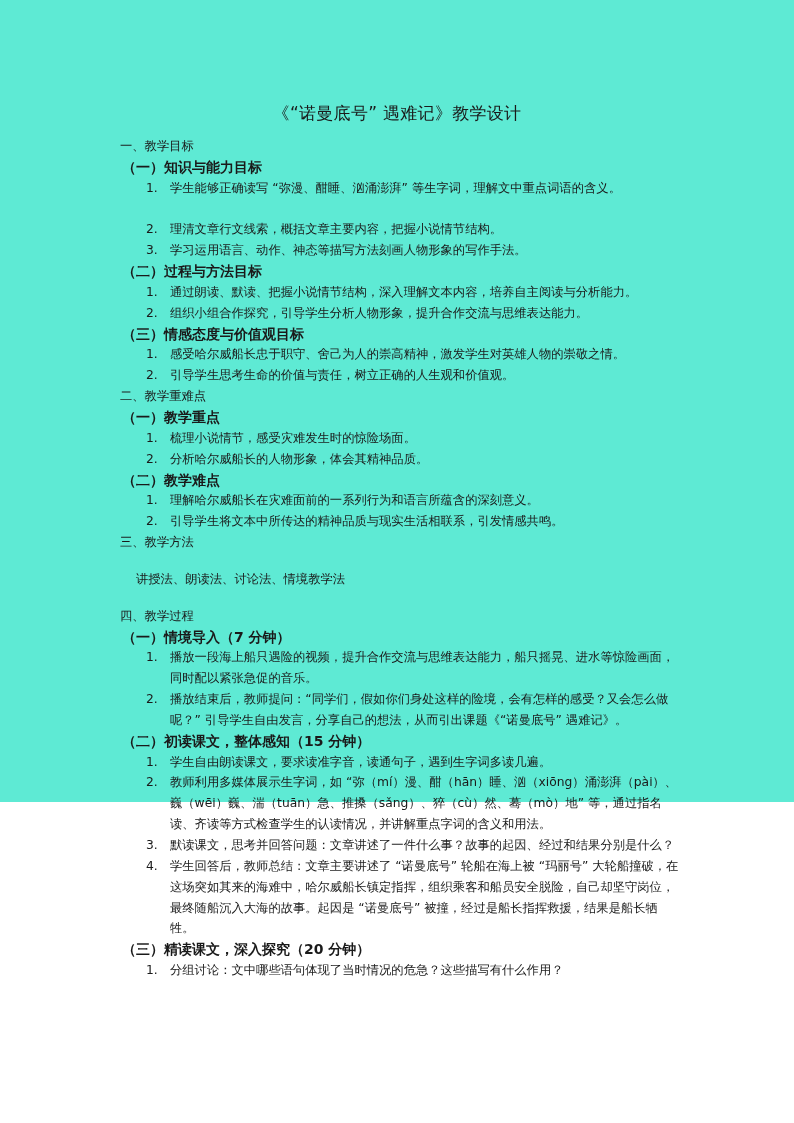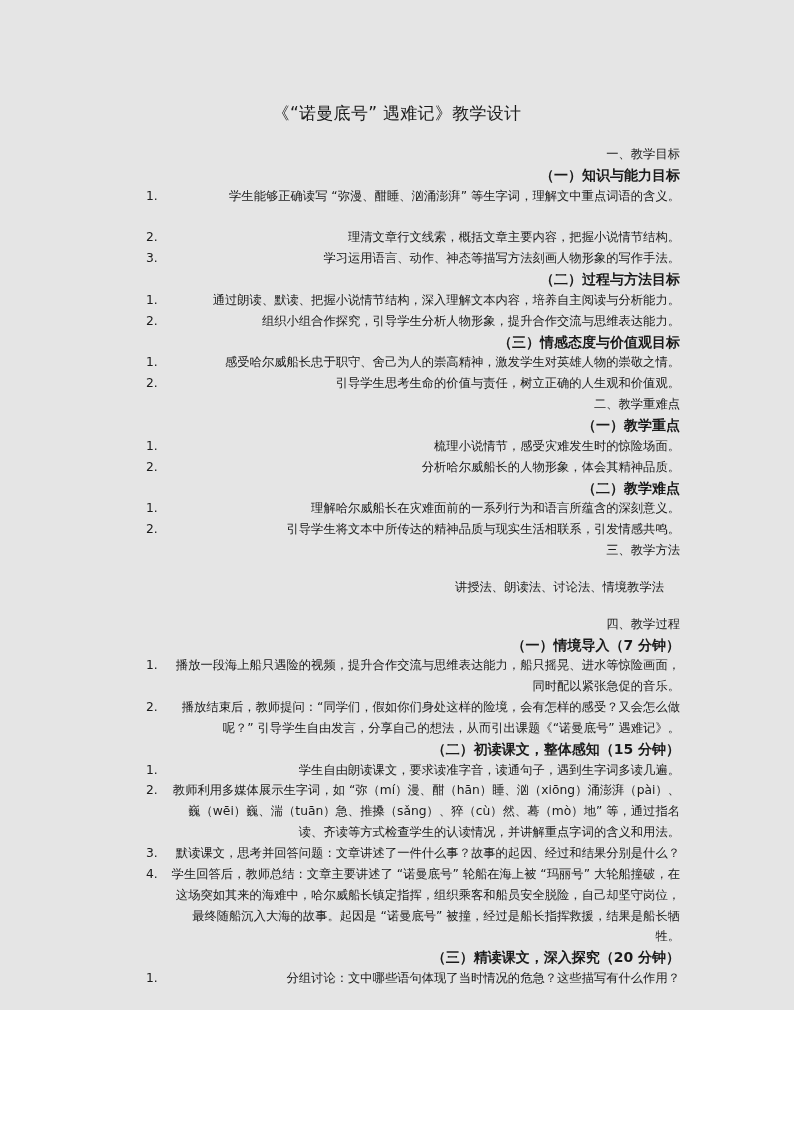--- a/index.html
+++ b/index.html
@@ -1,22 +1,22 @@
 <!DOCTYPE html>
 <html><head>
 <meta charset="utf-8">
 <style>
   html, body { margin: 0; padding: 0; background: #ffffff; }
   body { width: 794px; height: 1123px; position: relative; overflow: hidden;
          font-family: "DejaVu Sans", "Liberation Sans", sans-serif; color: #1a1a1a; }
-  .page { position: absolute; left: 0; top: 0; width: 794px; height: 1010px; background: #e5e5e5; }
+  .page { position: absolute; left: 0; top: 0; width: 794px; height: 802px; background: #5eead4; }
   .title { position: absolute; left: 0; top: 100px; width: 794px; text-align: center;
            font-size: 17px; line-height: 26px; letter-spacing: 0.3px; }
-  .body { position: absolute; left: 120px; top: 144px; width: 560px;
-          font-size: 12.3px; line-height: 20.85px; text-align: right; }
+  .body { position: absolute; left: 120px; top: 136px; width: 560px;
+          font-size: 12.3px; line-height: 20.85px; }
   .h1 { margin: 0; padding: 0; font-weight: normal; font-size: 12.3px; }
   .h2 { margin: 0; padding-left: 2px; font-weight: bold; font-size: 14px; }
   .plain { margin: 16px; }
   ol.items { list-style: none; margin: 0; padding: 0; }
   ol.items li { position: relative; padding-left: 50px; }
   ol.items li .num { position: absolute; left: 26px; top: 0; }
   .spacer { height: 20.85px; }
 </style>
 </head>
 <body>

